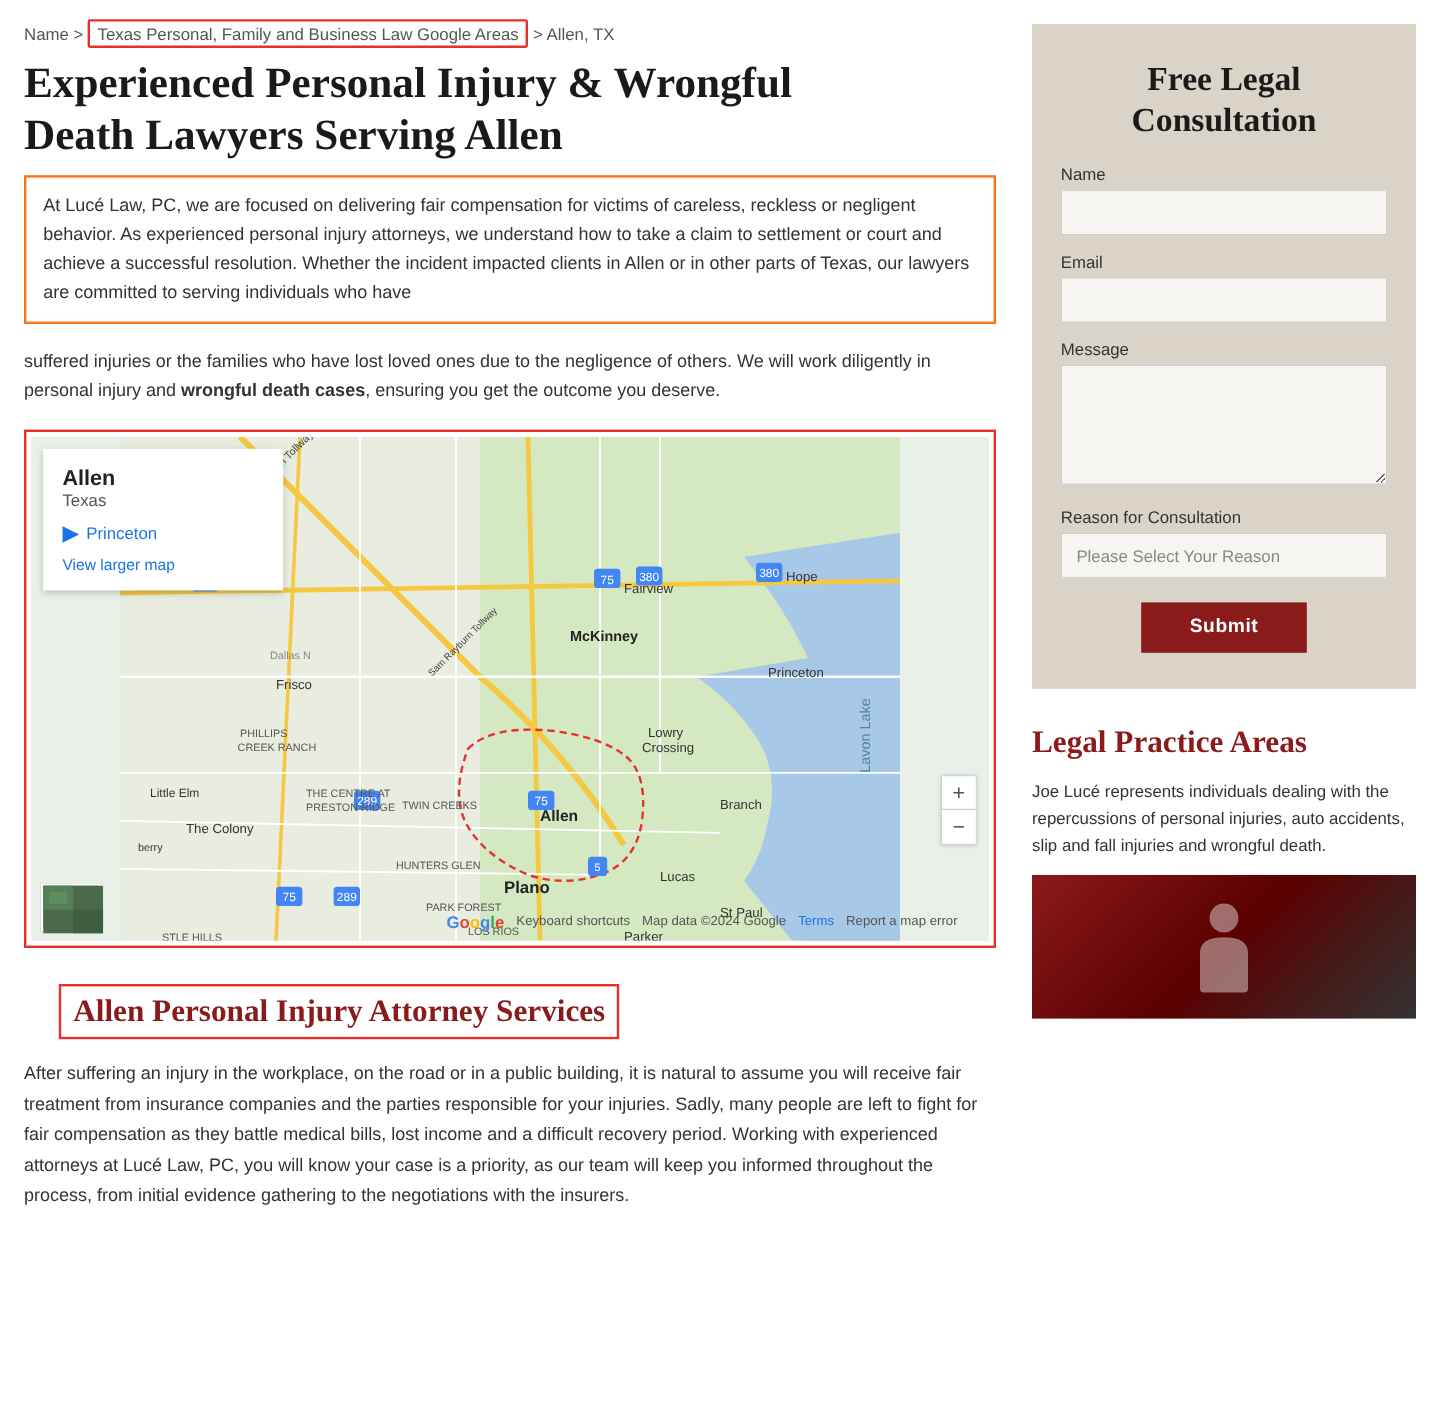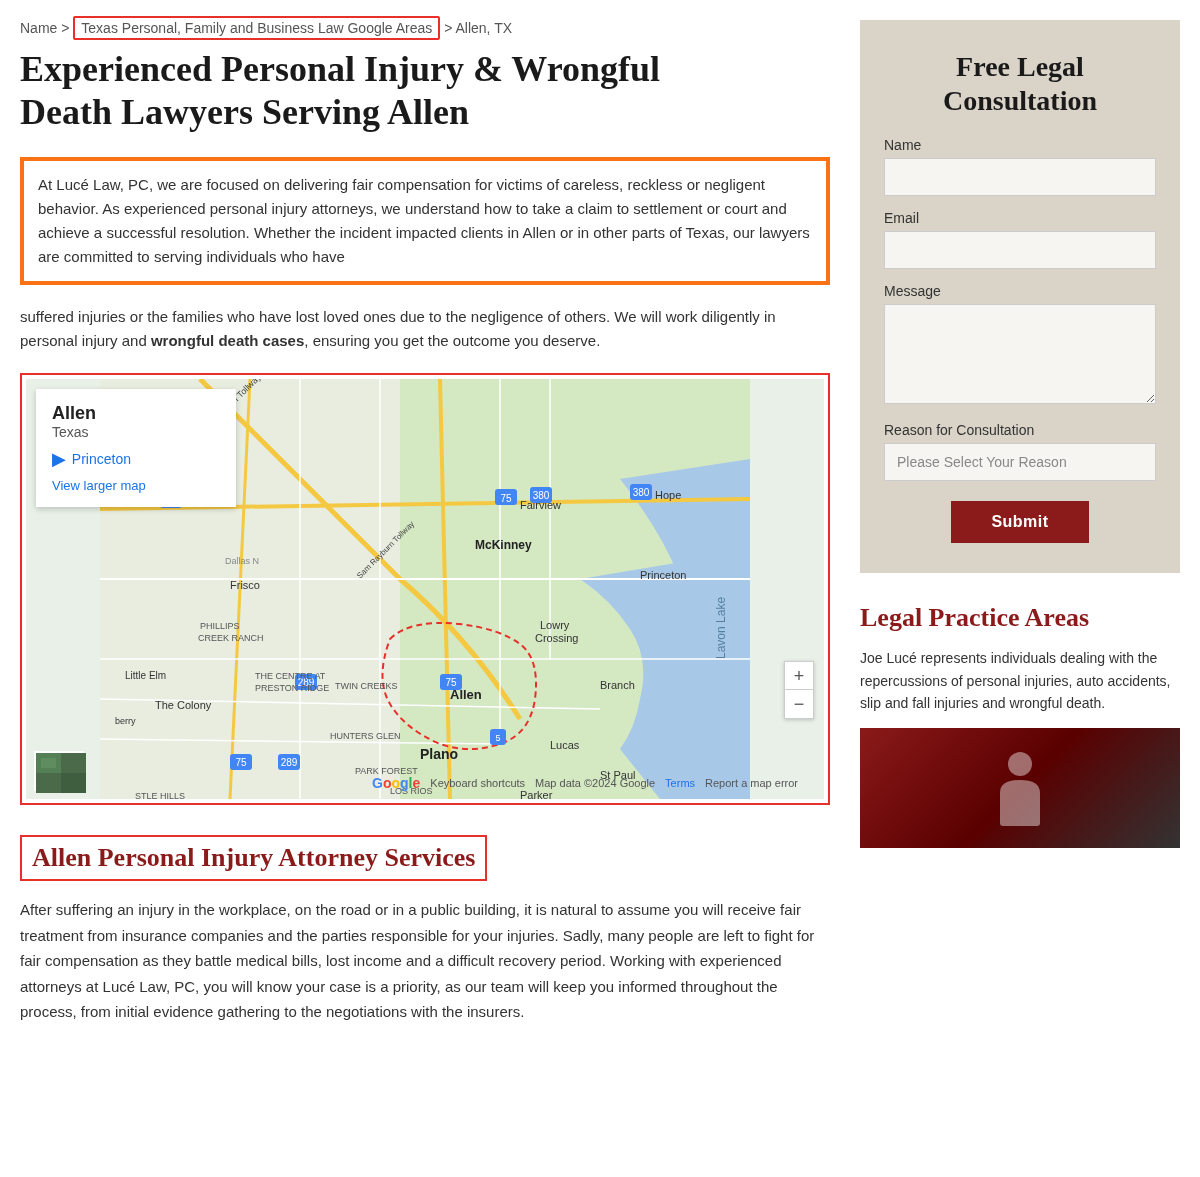--- a/index.html
+++ b/index.html
@@ -37,26 +37,26 @@
       padding: 2px 6px;
       border-radius: 2px;
     }
 
     
     .page-title {
       font-size: 36px;
       font-weight: bold;
       color: #1a1a1a;
       line-height: 1.2;
-      margin-bottom: 23px;
+      margin-bottom: 12px;
     }
 
     
     .intro-text-box {
-      border: 4px solid #f97316;
+      border: 2px solid #f97316;
       padding: 0;
       margin-bottom: 20px;
       display: inline-block;
       width: 100%;
     }
     .intro-text-box p {
       padding: 12px 14px;
       line-height: 1.6;
       font-family: Arial, sans-serif;
       font-size: 15px;
@@ -185,20 +185,21 @@
 
     
     .section-heading {
       font-size: 26px;
       font-weight: bold;
       color: #8b1a1a;
       border: 2px solid #e8302a;
       display: inline-block;
       padding: 6px 10px;
       margin-bottom: 16px;
+      margin-left: 29px;
     }
 
     
     .body-text {
       font-family: Arial, sans-serif;
       font-size: 15px;
       line-height: 1.7;
       color: #333;
       margin-bottom: 20px;
     }

